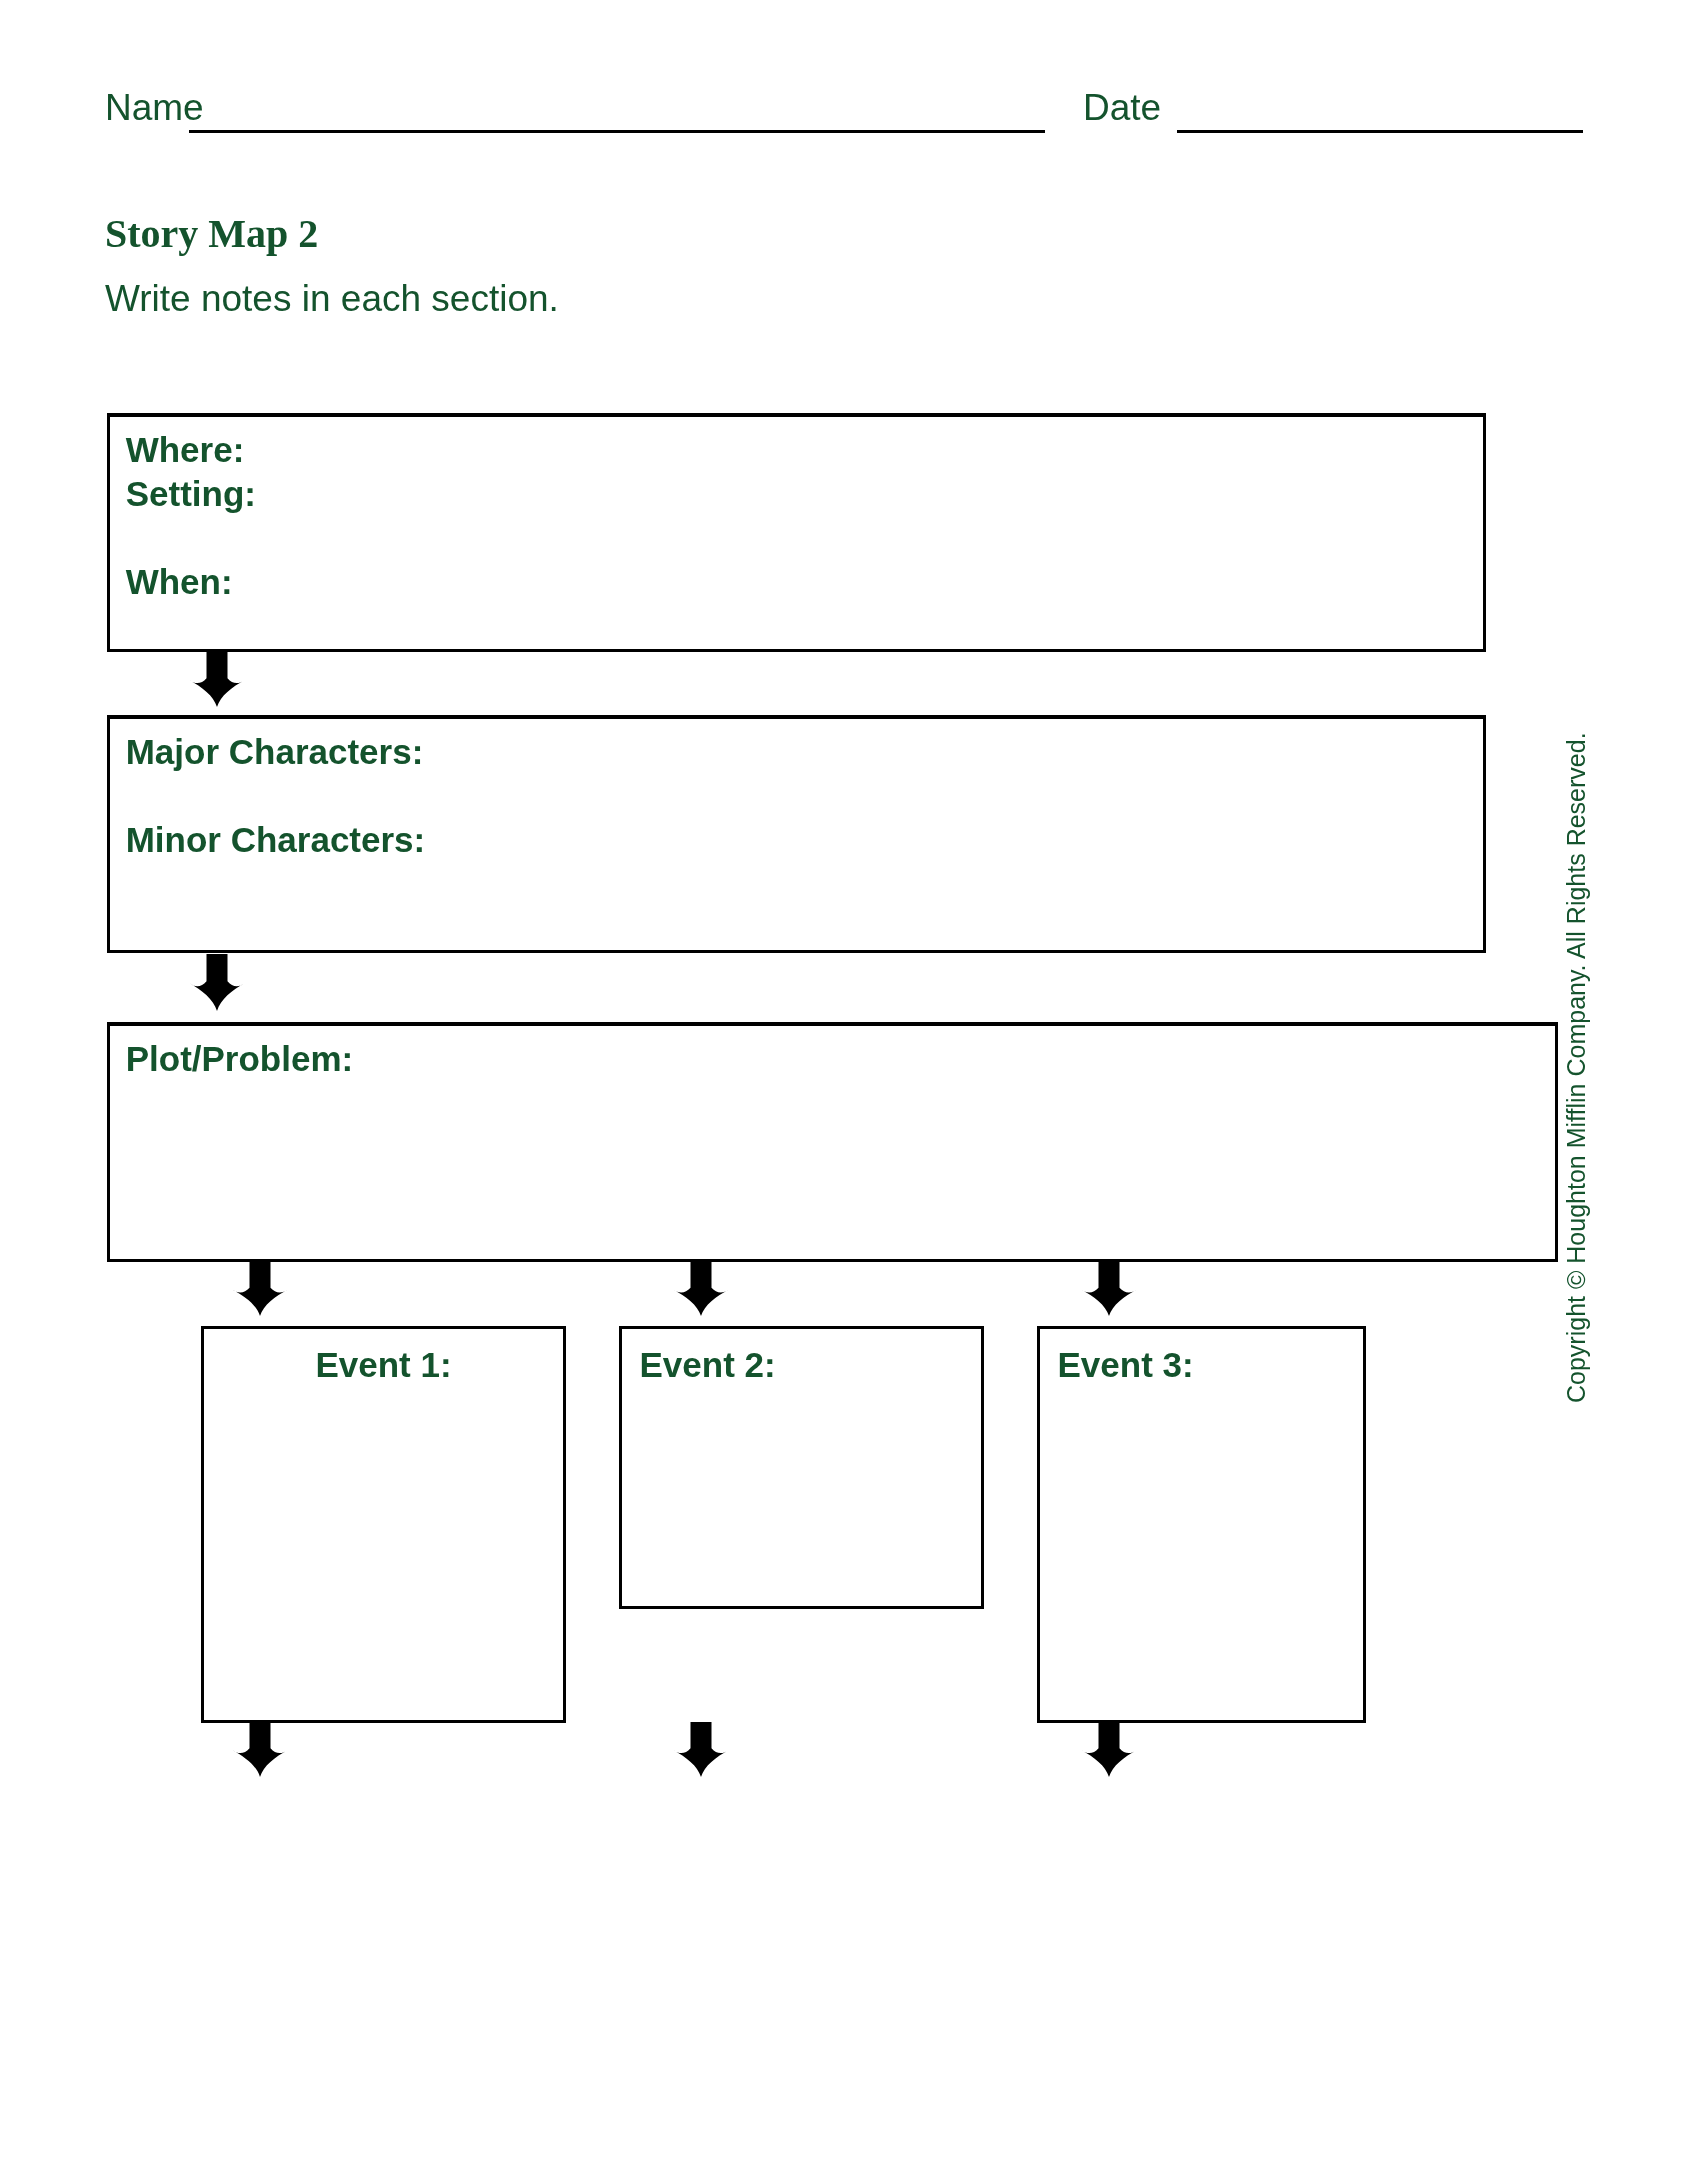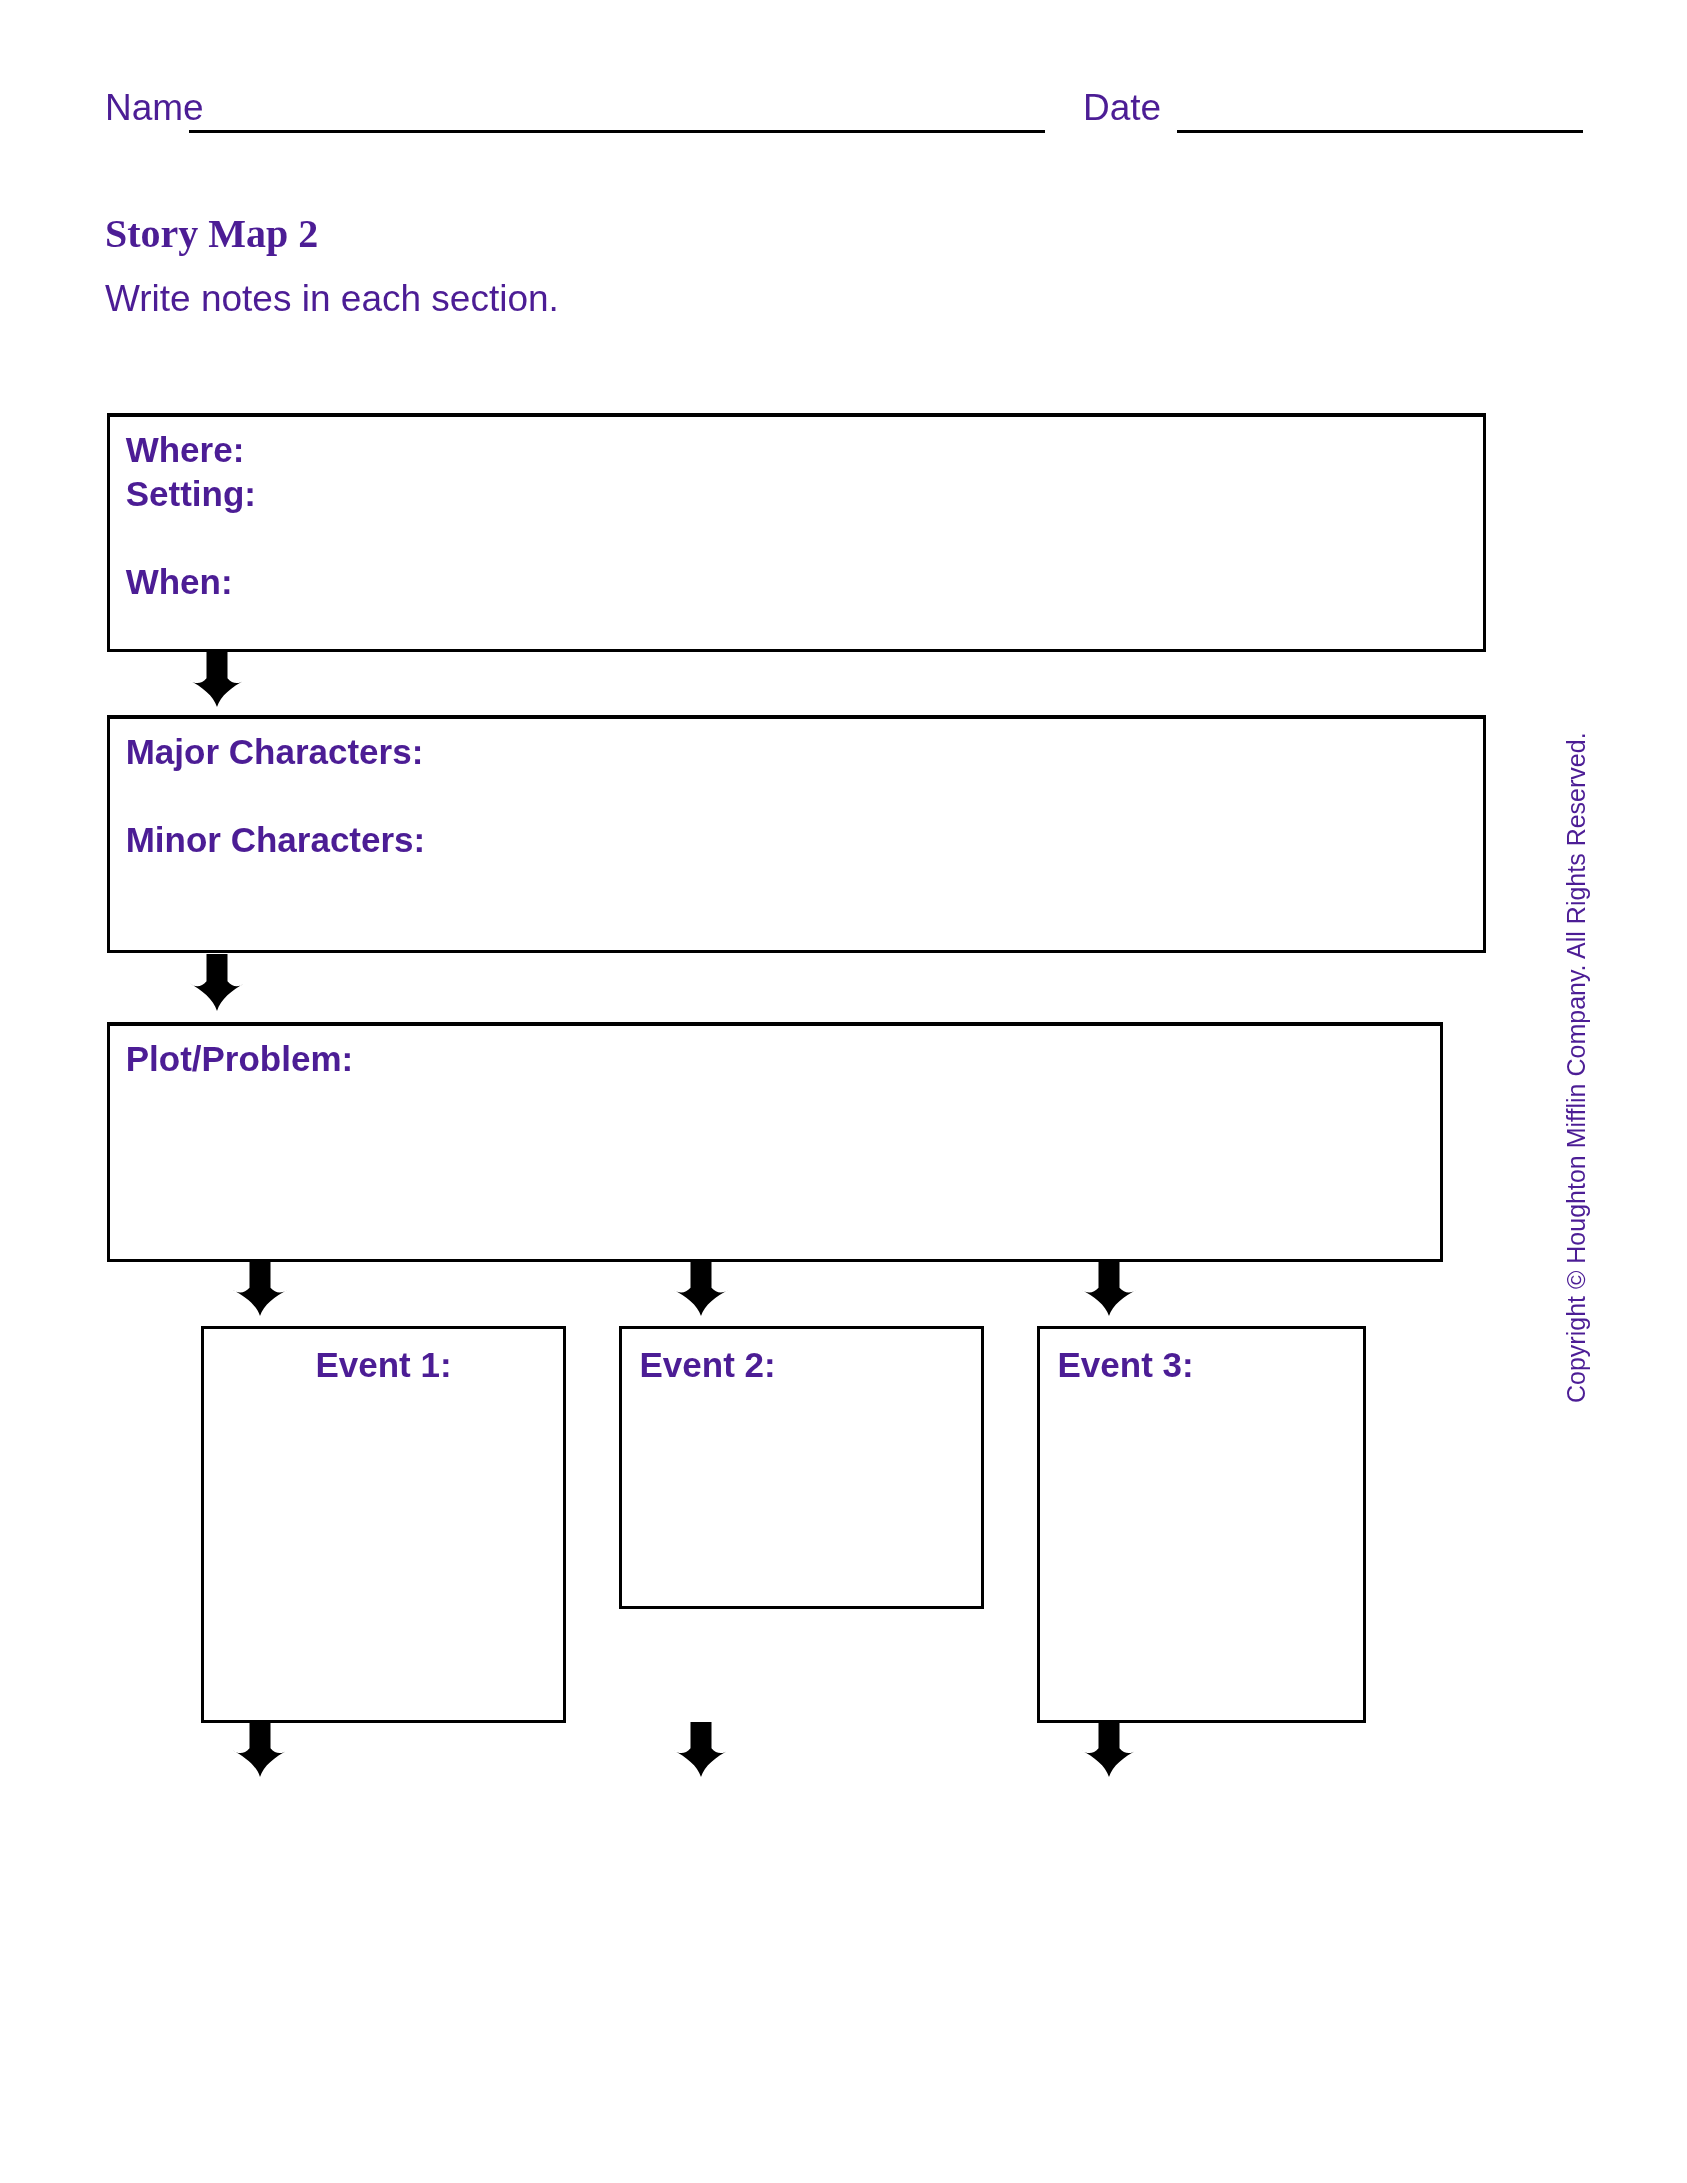--- a/index.html
+++ b/index.html
@@ -1,21 +1,21 @@
 <!DOCTYPE html>
 <html style="font-size:14px"><head>
 <meta charset="utf-8">
 <style>
   html,body{margin:0;padding:0;background:#e8e8e8;}
   #page{
     position:relative;
     width:1687px;height:2184px;
     background:#ffffff;
     font-family:"Liberation Sans", sans-serif;
-    color:#4c1d95;
+    color:#14532d;
     overflow:hidden;
   }
   .abs{position:absolute;}
   .plain{font-size:37px;font-weight:400;}
   .title{font-size:40px;font-weight:700;font-family:Liberation Serif, serif;}
   .rule{height:2.6px;background:#000;}
   .box{
     position:absolute;
     box-sizing:border-box;
     border:3.5px solid #000;
@@ -66,21 +66,21 @@
     <div class="lbl">Major Characters:</div>
     <div class="lbl skip">Minor Characters:</div>
   </div>
 
   <div class="arrow" style="left:189px;top:954px;height:57px;">
     <svg viewBox="0 0 64 63" preserveAspectRatio="none" xmlns="http://www.w3.org/2000/svg">
       <path d="M20,0 H44 V30 C50,37 57,37 64,32 C49,40 36,50 32,63 C28,50 15,40 0,32 C7,37 14,37 20,30 Z" fill="#000"></path>
     </svg>
   </div>
 
-  <div class="box wide" style="left:107px;top:1022px;width:1336px;height:240px;">
+  <div class="box wide" style="left:107px;top:1022px;width:1451px;height:240px;">
     <div class="lbl">Plot/Problem:</div>
   </div>
 
   <div class="arrow" style="left:232px;top:1262px;height:54px;">
     <svg viewBox="0 0 64 63" preserveAspectRatio="none" xmlns="http://www.w3.org/2000/svg">
       <path d="M20,0 H44 V30 C50,37 57,37 64,32 C49,40 36,50 32,63 C28,50 15,40 0,32 C7,37 14,37 20,30 Z" fill="#000"></path>
     </svg>
   </div>
   <div class="arrow" style="left:673px;top:1262px;height:54px;">
     <svg viewBox="0 0 64 63" preserveAspectRatio="none" xmlns="http://www.w3.org/2000/svg">

